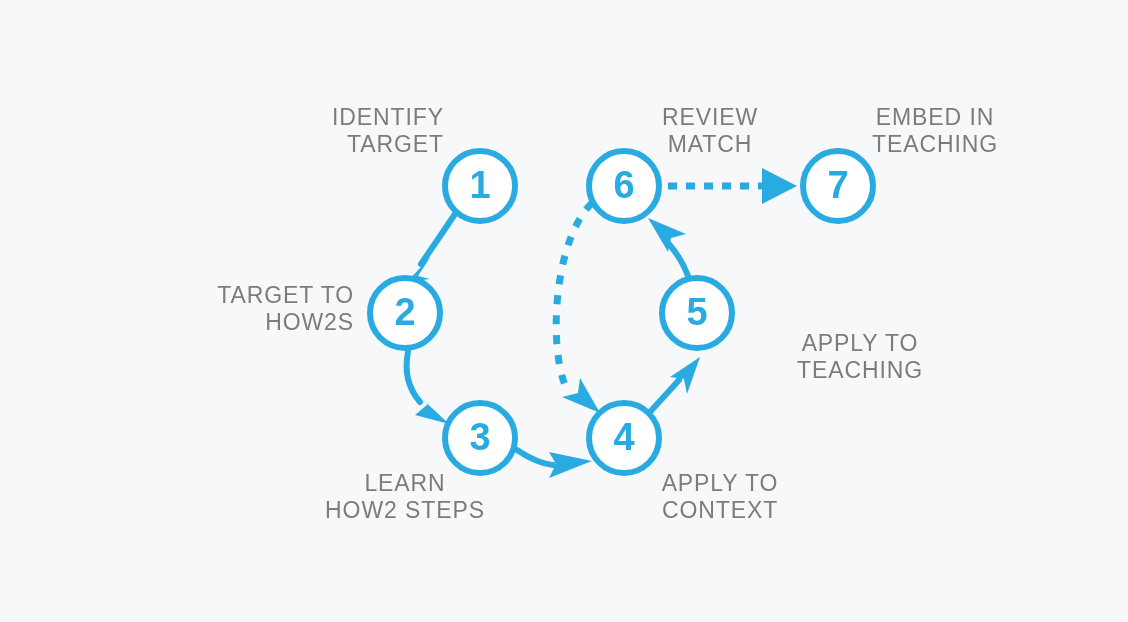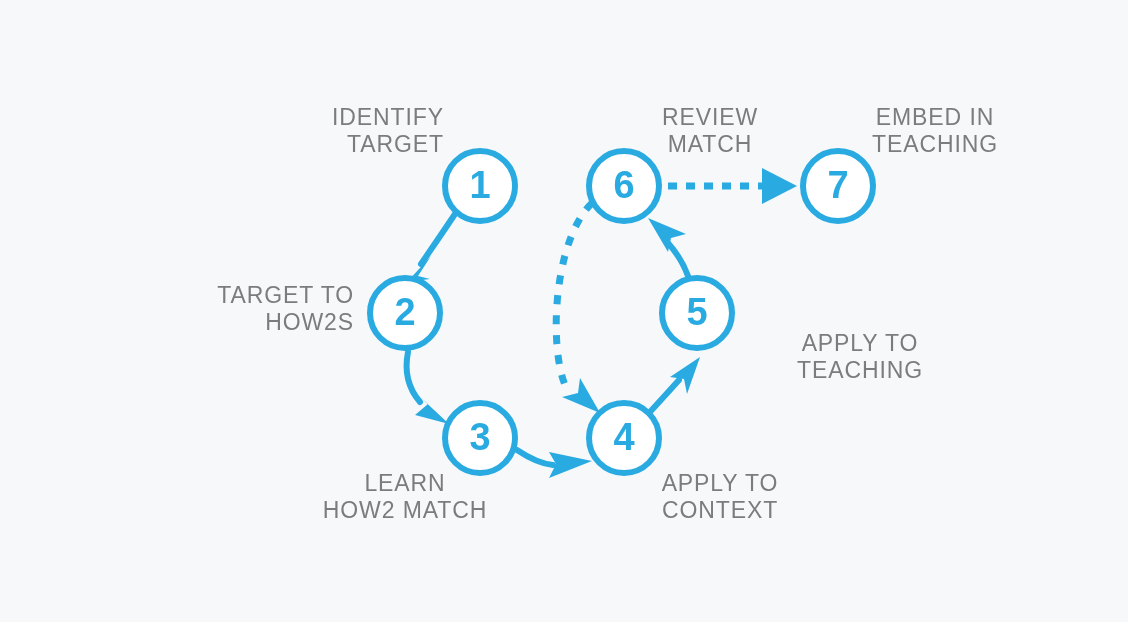--- a/index.html
+++ b/index.html
@@ -134,21 +134,21 @@
     </g>
   </svg>
 
   <div class="node-label lbl-right" style="left:214px; top:104px; width:230px;">IDENTIFY
 TARGET</div>
 
   <div class="node-label lbl-right" style="left:124px; top:282px; width:230px;">TARGET TO
 HOW2S</div>
 
   <div class="node-label lbl-center" style="left:290px; top:470px; width:230px;">LEARN
-HOW2 MATCH</div>
+HOW2 STEPS</div>
 
   <div class="node-label lbl-center" style="left:605px; top:470px; width:230px;">APPLY TO
 CONTEXT</div>
 
   <div class="node-label lbl-left" style="left:745px; top:282px; width:230px;">APPLY TO
 TEACHING</div>
 
   <div class="node-label lbl-center" style="left:595px; top:104px; width:230px;">REVIEW
 MATCH</div>
 

